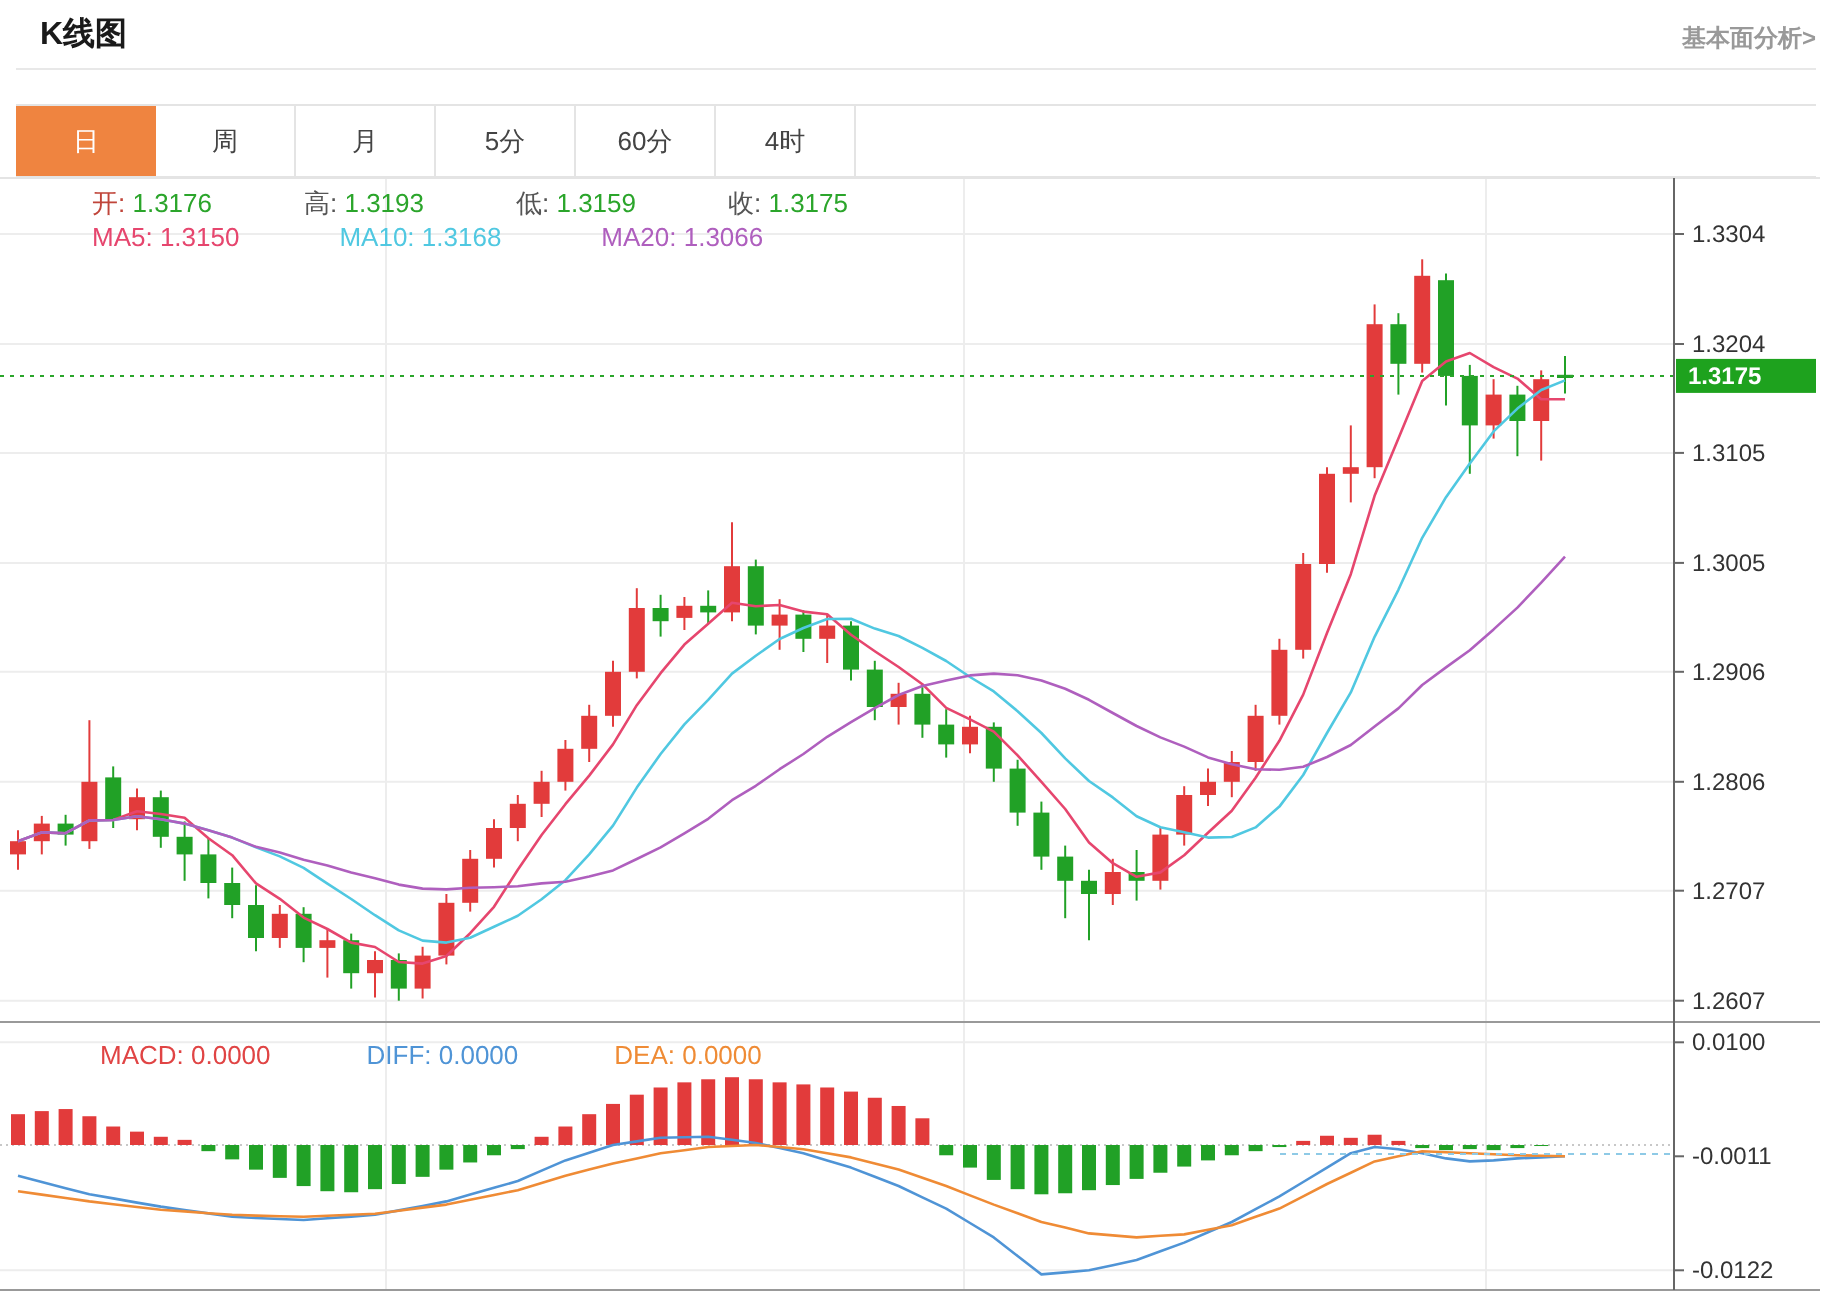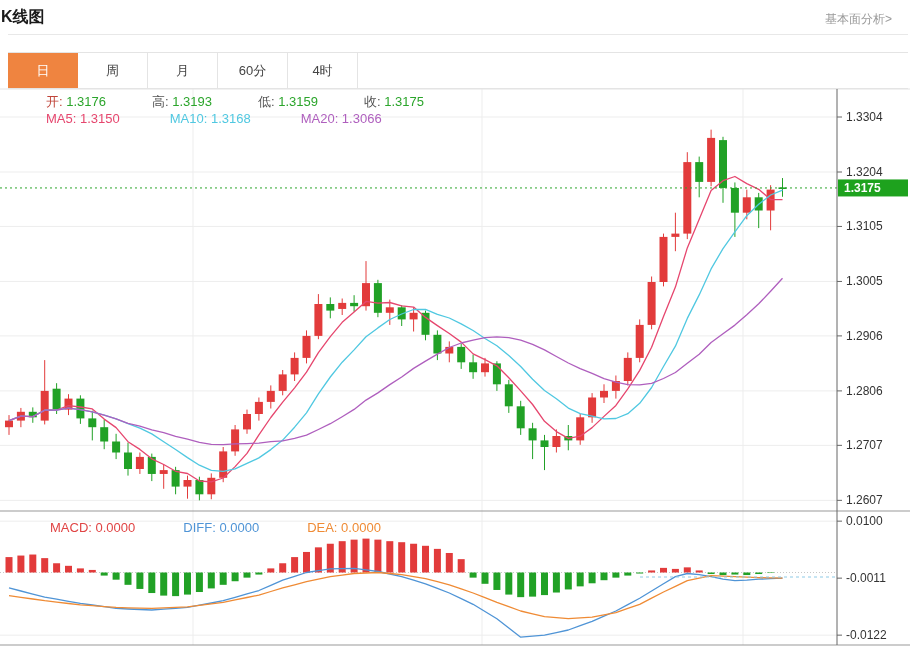--- a/index.html
+++ b/index.html
@@ -1,19 +1,19 @@
 <!DOCTYPE html>
 <html><head>
 <meta charset="utf-8">
 <style>
   * { margin:0; padding:0; box-sizing:border-box; }
   body { background:#fff; font-family:"Liberation Sans","DejaVu Sans",sans-serif; }
   #app { position:relative; width:916px; height:647px; background:#fff; overflow:hidden; }
-  .page-title { position:absolute; top:7px; left:1px; font-size:16px; font-weight:bold; color:#1a1a1a; }
-  .top-link { position:absolute; top:11px; right:24px; font-size:12px; color:#999; cursor:pointer; text-decoration:none; }
+  .page-title { position:absolute; top:7px; left:20px; font-size:16px; font-weight:bold; color:#1a1a1a; }
+  .top-link { position:absolute; top:11px; right:8px; font-size:12px; color:#999; cursor:pointer; text-decoration:none;font-weight:bold; }
   .title-divider { position:absolute; top:34px; left:8px; right:8px; height:1px; background:#e8e8e8; }
   .tab-strip { position:absolute; top:52px; left:8px; right:8px; height:37px; display:flex;
                border-top:1px solid #e4e4e4; border-bottom:1px solid #e4e4e4; }
   .tab { width:70px; height:100%; line-height:35px; text-align:center; font-size:13px; color:#444;
          border-right:1px solid #e4e4e4; cursor:pointer; background:#fff; }
   .tab:first-child { border-left:1px solid #e4e4e4; }
   .tab.active { background:#ef8440; color:#fff; border-color:#ef8440; }
   .legend-row { position:absolute; font-size:13px; white-space:nowrap; }
   .legend-row .item { margin-right:14px;margin-left:32px; }
   .legend-row .lbl, .legend-row .val { letter-spacing:0; }
@@ -24,20 +24,21 @@
 
 <div id="app">
   <div class="page-title">K线图</div>
   <a class="top-link">基本面分析&gt;</a>
   <div class="title-divider"></div>
 
   <div class="tab-strip">
       <div class="tab active">日</div>
       <div class="tab">周</div>
       <div class="tab">月</div>
+      <div class="tab">5分</div>
       <div class="tab">60分</div>
       <div class="tab">4时</div>
     </div>
 
   <svg id="chart-svg" width="916" height="647">
       <g>
         <line x1="0" y1="117" x2="837" y2="117" stroke="#ededed" stroke-width="1"></line>
         <line x1="0" y1="172.00000000000006" x2="837" y2="172.00000000000006" stroke="#ededed" stroke-width="1"></line>
         <line x1="0" y1="226.45000000000016" x2="837" y2="226.45000000000016" stroke="#ededed" stroke-width="1"></line>
         <line x1="0" y1="281.4500000000002" x2="837" y2="281.4500000000002" stroke="#ededed" stroke-width="1"></line>

